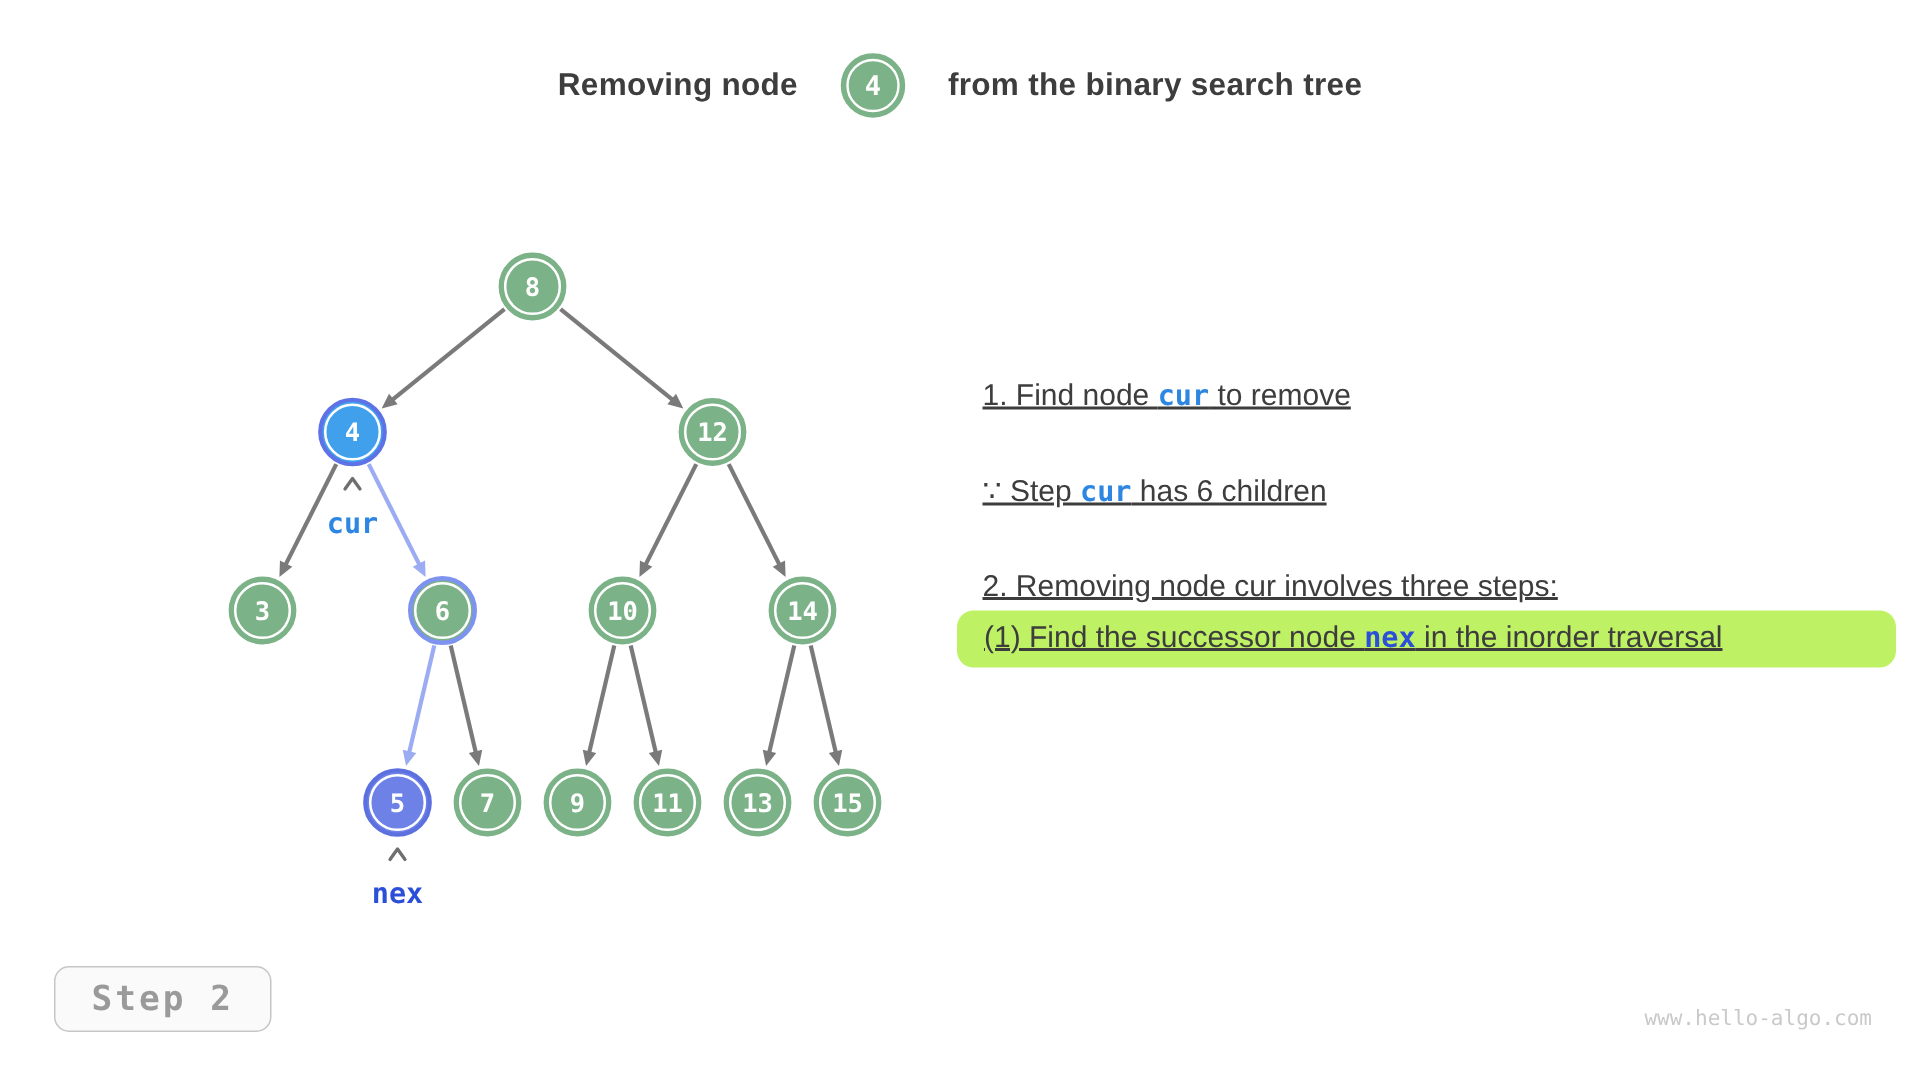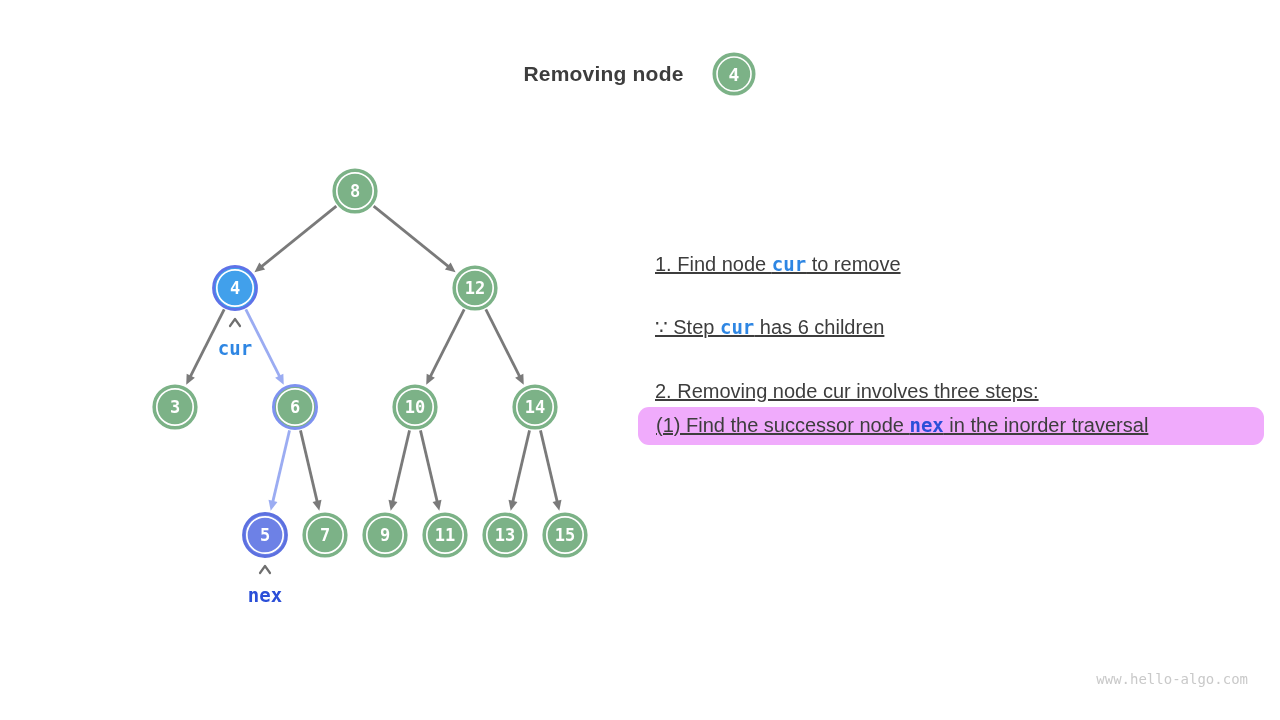--- a/index.html
+++ b/index.html
@@ -2,21 +2,21 @@
 <html><head>
 <meta charset="utf-8">
 <style>
   html,body{margin:0;padding:0;background:#ffffff;}
   .stage{
     position:relative;width:1280px;height:720px;background:#ffffff;
     font-family:"Liberation Sans", sans-serif;overflow:hidden;
   }
   
   .title-row{
-    position:absolute;left:0;top:48px;width:100%;height:52px;
+    position:absolute;left:0;top:31px;width:100%;height:52px;
     display:flex;align-items:center;justify-content:center;gap:27px;
   }
   .title-text{
     font-size:21px;font-weight:bold;color:#3d3d3d;letter-spacing:.2px;
   }
   .node-text{
     font-family:"DejaVu Sans Mono", monospace;font-weight:bold;
     fill:#ffffff;text-anchor:middle;
   }
   .title-node .node-text{font-size:18px;}
@@ -29,21 +29,21 @@
   .note-line .code{
     font-family:"DejaVu Sans Mono", monospace;font-weight:bold;font-size:19px;
   }
   .note-line .code-blue{color:#2e86e3;}
   .note-line .code-indigo{color:#2b4fd8;}
   .note-line-1{left:655px;top:253px;}
   .note-line-2{left:655px;top:315px;}
   .note-line-3{left:655px;top:380px;}
   .note-line-4{
     left:638px;top:407px;width:626px;box-sizing:border-box;
-    padding:7px 18px 8px;background:#f0abfc;border-radius:11px;
+    padding:7px 18px 8px;background:#bef264;border-radius:11px;
   }
   
   .step-badge{
     position:absolute;left:36px;top:644px;width:145px;height:44px;
     background:#fafafa;border:1.5px solid #c6c6c6;border-radius:10px;
     display:flex;align-items:center;justify-content:center;box-sizing:border-box;
   }
   .step-badge span{
     font-family:"DejaVu Sans Mono", monospace;font-weight:bold;
     font-size:23px;color:#9a9a9a;letter-spacing:2px;
@@ -59,20 +59,21 @@
 
 <div class="stage">
 
   <div class="title-row">
     <span class="title-text">Removing node</span>
     <svg class="title-node" width="46" height="46" viewBox="0 0 46 46">
       <circle cx="23" cy="23" r="20.5" fill="#7cb287" stroke="#7cb287" stroke-width="2"></circle>
       <circle cx="23" cy="23" r="17" fill="none" stroke="#ffffff" stroke-width="1.6"></circle>
       <text x="23" y="29.5" class="node-text">4</text>
     </svg>
+    <span class="title-text">from the binary search tree</span>
   </div>
 
   <svg id="tree-svg" width="1280" height="720" viewBox="0 0 1280 720">
       <g>
         <line x1="336.33526147533235" y1="206.0873303074397" x2="259.88631803289024" y2="267.8835595900804" stroke="#7a7a7a" stroke-width="2.8"></line>
         <polygon points="254.44243596319546,272.2840309297503 259.32767203954774,262.4202350844225 265.1111486573996,269.5750515188784" fill="#7a7a7a"></polygon>
       </g>
       <g>
         <line x1="373.66473852466765" y1="206.0873303074397" x2="450.11368196710976" y2="267.8835595900804" stroke="#7a7a7a" stroke-width="2.8"></line>
         <polygon points="455.55756403680454,272.2840309297503 444.8888513426004,269.5750515188784 450.67232796045226,262.4202350844225" fill="#7a7a7a"></polygon>
@@ -192,16 +193,19 @@
       </g>
     </svg>
 
   <div class="notes" id="notes">
       <div class="note-line note-line-1"><span>1. Find node </span><span class="code code-blue">cur</span><span> to remove</span></div>
       <div class="note-line note-line-2"><span>∵ Step </span><span class="code code-blue">cur</span><span> has 6 children</span></div>
       <div class="note-line note-line-3"><span>2. Removing node cur involves three steps:</span></div>
       <div class="note-line note-line-4"><span>(1) Find the successor node </span><span class="code code-indigo">nex</span><span> in the inorder traversal</span></div>
     </div>
 
+  <div class="step-badge">
+    <span>Step 2</span>
+  </div>
 
   <div class="watermark">www.hello-algo.com</div>
 
 </div>
 
 </body></html>

